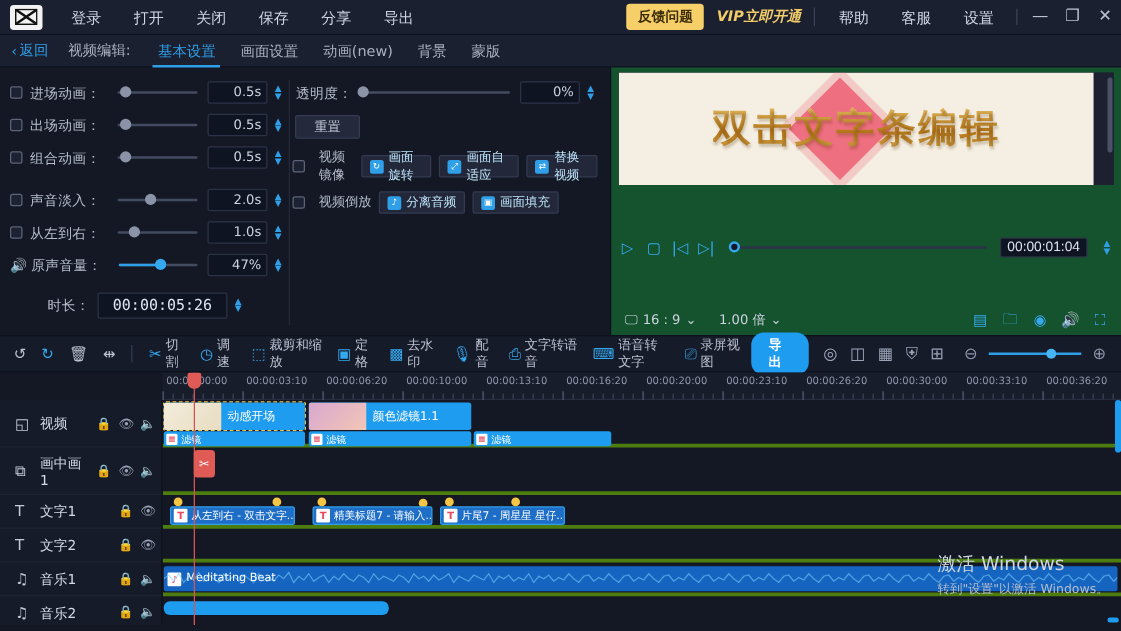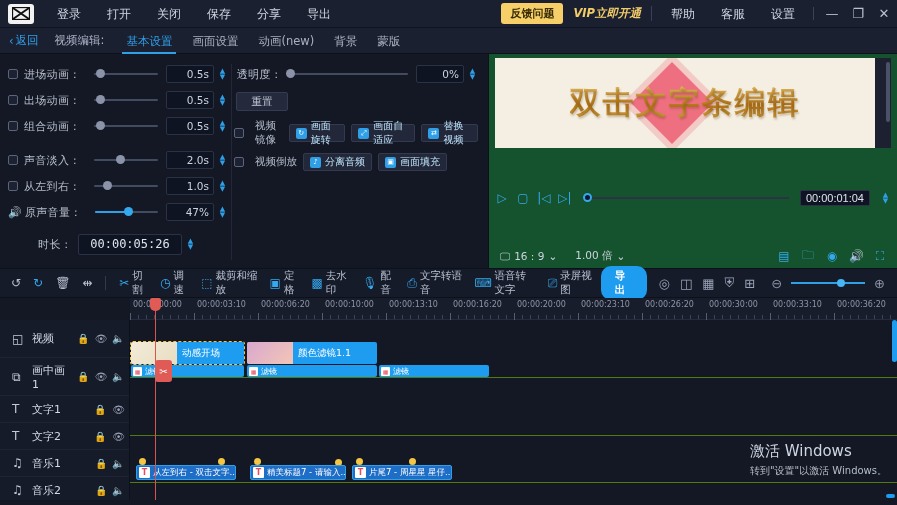--- a/index.html
+++ b/index.html
@@ -244,21 +244,21 @@
   }
   .th {
     height: 38px; display:flex; align-items:center; padding-left:12px;
     border-bottom:1px solid #1e2433; gap:7px;
   }
   .th.small { height:27px; }
   .th-ico { color:#c2c9d8; font-size:12px; width:13px; display:flex; align-items:center;}
   .th-name { font-size:11px; color:#d4dae6; flex:1; }
   .th-act { color:#9aa3b6; font-size:10px; padding-right:4px; display:flex; gap:5px;}
   .lanes { position:absolute; left:130px; right:0; top:22px; bottom:0; }
-  .lane { border-bottom:1px solid #4d7c0f; position:relative;margin-top:20px; }
+  .lane { border-bottom:3px solid #4d7c0f; position:relative; }
   .lane.h38 { height:38px; }
   .lane.h27 { height:27px; }
 
   .clip {
     position:absolute; border-radius:2px; overflow:hidden;
     display:flex; align-items:center; font-size:9.5px; color:#fff;
   }
   .vclip { top:2px; height:22px; background:#1e9cf0; }
   .vclip.sel { outline:1px dashed #f5c544; }
   .vthumb { width:46px; height:100%; flex:none; }

